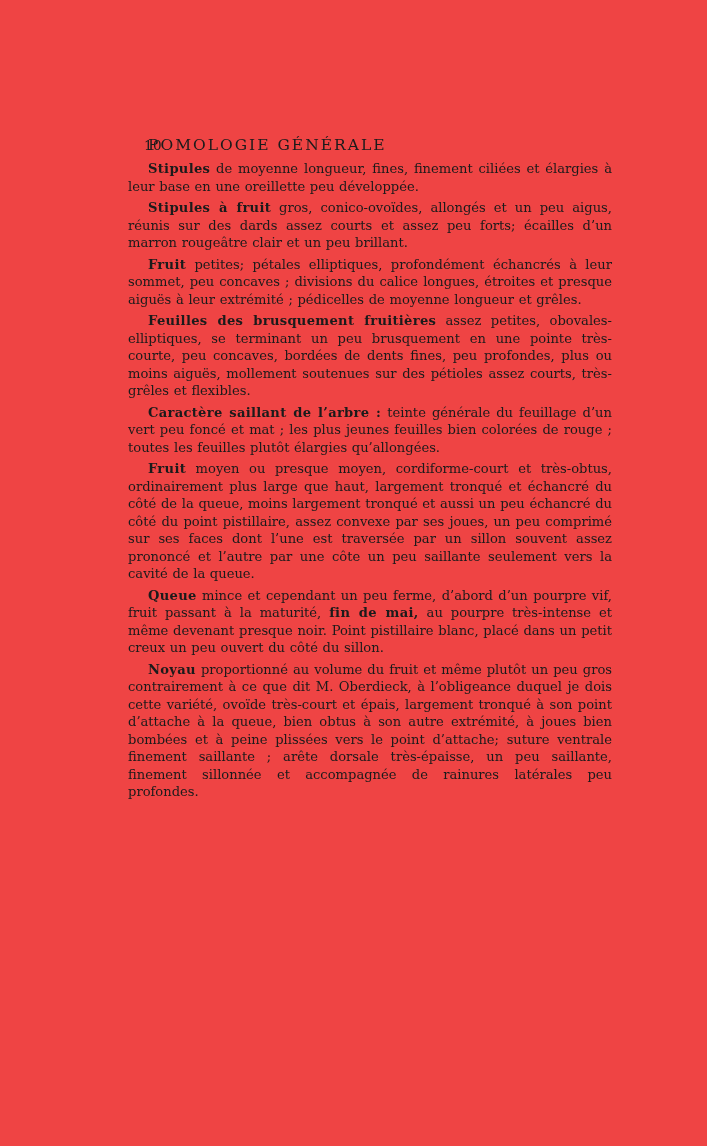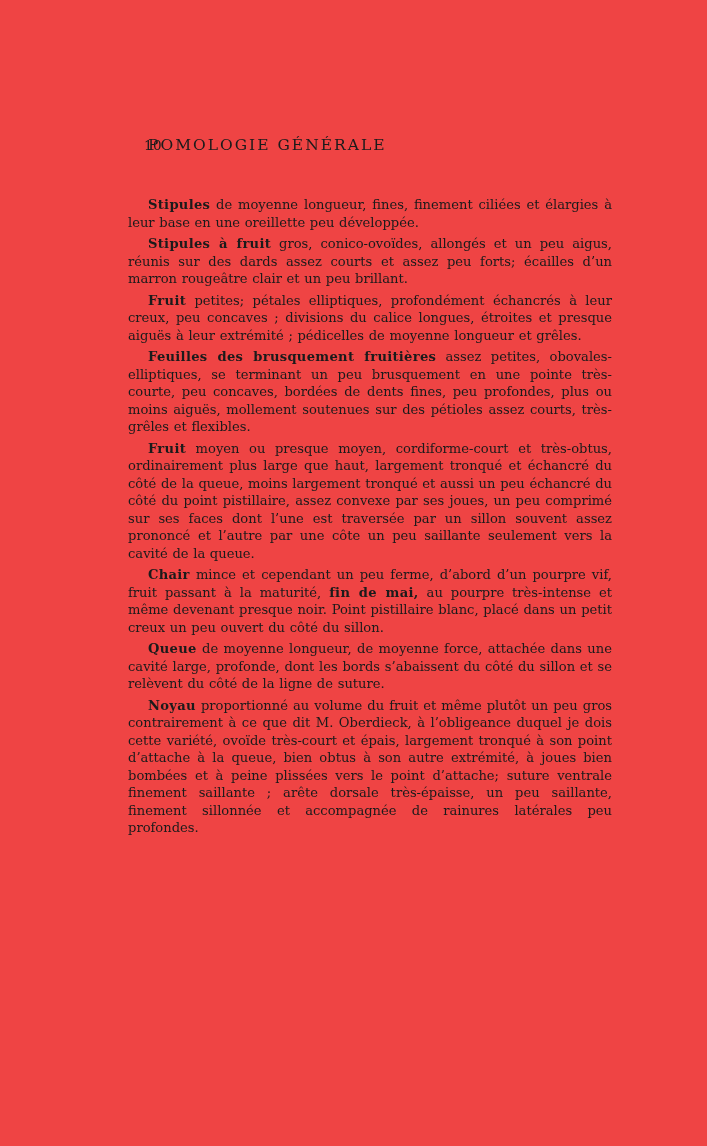--- a/index.html
+++ b/index.html
@@ -43,21 +43,20 @@
     font-size: 15.5px;
     letter-spacing: 2px;
     font-weight: 500;
     white-space: nowrap;
   }
   .page-body {
     position: absolute;
     top: 160px;
     left: 128px;
     width: 484px;
-    margin-top: 36px;
   }
   .para {
     margin: 4px 0 0 0;
     font-size: 13.1px;
     line-height: 17.5px;
     text-align: justify;
     text-indent: 20px;
     word-spacing: 0.5px;
   }
   .para:first-child {
@@ -72,20 +71,20 @@
 <body>
 
 <div class="page">
   <div class="page-header">
     <span class="page-number">10</span>
     <span class="running-title">POMOLOGIE GÉNÉRALE</span>
   </div>
   <main class="page-body">
       <p class="para"><span class="lead">Stipules</span><span> de moyenne longueur, fines, finement ciliées et élargies à leur base en une oreillette peu développée.</span></p>
       <p class="para"><span class="lead">Stipules à fruit</span><span> gros, conico-ovoïdes, allongés et un peu aigus, réunis sur des dards assez courts et assez peu forts; écailles d’un marron rougeâtre clair et un peu brillant.</span></p>
-      <p class="para"><span class="lead">Fruit</span><span> petites; pétales elliptiques, profondément échancrés à leur creux, peu concaves ; divisions du calice longues, étroites et presque aiguës à leur extrémité ; pédicelles de moyenne longueur et grêles.</span></p>
+      <p class="para"><span class="lead">Fruit</span><span> petites; pétales elliptiques, profondément échancrés à leur sommet, peu concaves ; divisions du calice longues, étroites et presque aiguës à leur extrémité ; pédicelles de moyenne longueur et grêles.</span></p>
       <p class="para"><span class="lead">Feuilles des brusquement fruitières</span><span> assez petites, obovales-elliptiques, se terminant un peu brusquement en une pointe très-courte, peu concaves, bordées de dents fines, peu profondes, plus ou moins aiguës, mollement soutenues sur des pétioles assez courts, très-grêles et flexibles.</span></p>
+      <p class="para"><span class="lead">Caractère saillant de l’arbre :</span><span> teinte générale du feuillage d’un vert peu foncé et mat ; les plus jeunes feuilles bien colorées de rouge ; toutes les feuilles plutôt élargies qu’allongées.</span></p>
       <p class="para"><span class="lead">Fruit</span><span> moyen ou presque moyen, cordiforme-court et très-obtus, ordinairement plus large que haut, largement tronqué et échancré du côté de la queue, moins largement tronqué et aussi un peu échancré du côté du point pistillaire, assez convexe par ses joues, un peu comprimé sur ses faces dont l’une est traversée par un sillon souvent assez prononcé et l’autre par une côte un peu saillante seulement vers la cavité de la queue.</span></p>
-      <p class="para"><span class="lead">Chair</span><span> mince et cependant un peu ferme, d’abord d’un pourpre vif, fruit passant à la maturité, </span><span class="lead">fin de mai,</span><span> au pourpre très-intense et même devenant presque noir. Point pistillaire blanc, placé dans un petit creux un peu ouvert du côté du sillon.</span></p>
-      <p class="para"><span class="lead">Queue</span><span> de moyenne longueur, de moyenne force, attachée dans une cavité large, profonde, dont les bords s’abaissent du côté du sillon et se relèvent du côté de la ligne de suture.</span></p>
+      <p class="para"><span class="lead">Queue</span><span> mince et cependant un peu ferme, d’abord d’un pourpre vif, fruit passant à la maturité, </span><span class="lead">fin de mai,</span><span> au pourpre très-intense et même devenant presque noir. Point pistillaire blanc, placé dans un petit creux un peu ouvert du côté du sillon.</span></p>
       <p class="para"><span class="lead">Noyau</span><span> proportionné au volume du fruit et même plutôt un peu gros contrairement à ce que dit M. Oberdieck, à l’obligeance duquel je dois cette variété, ovoïde très-court et épais, largement tronqué à son point d’attache à la queue, bien obtus à son autre extrémité, à joues bien bombées et à peine plissées vers le point d’attache; suture ventrale finement saillante ; arête dorsale très-épaisse, un peu saillante, finement sillonnée et accompagnée de rainures latérales peu profondes.</span></p>
     </main>
 </div>
 
 </body></html>

